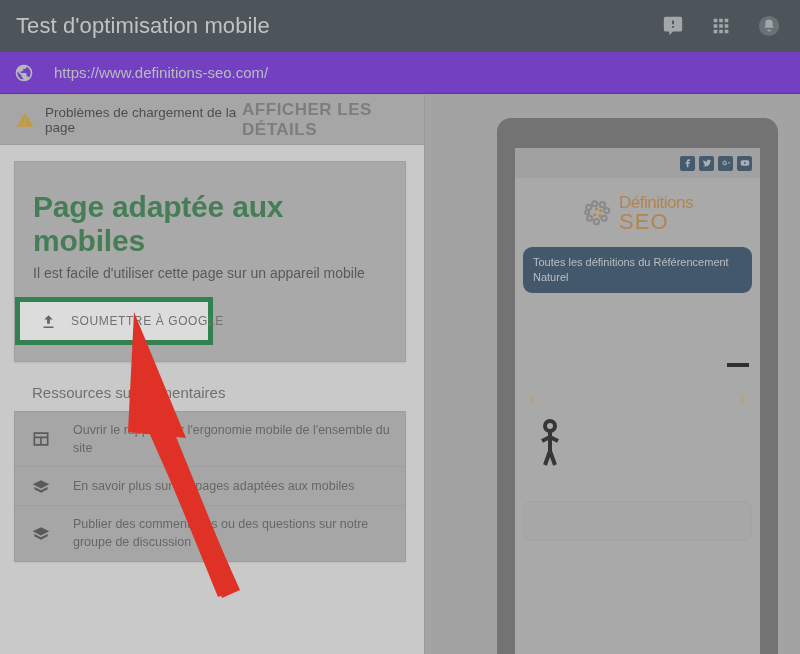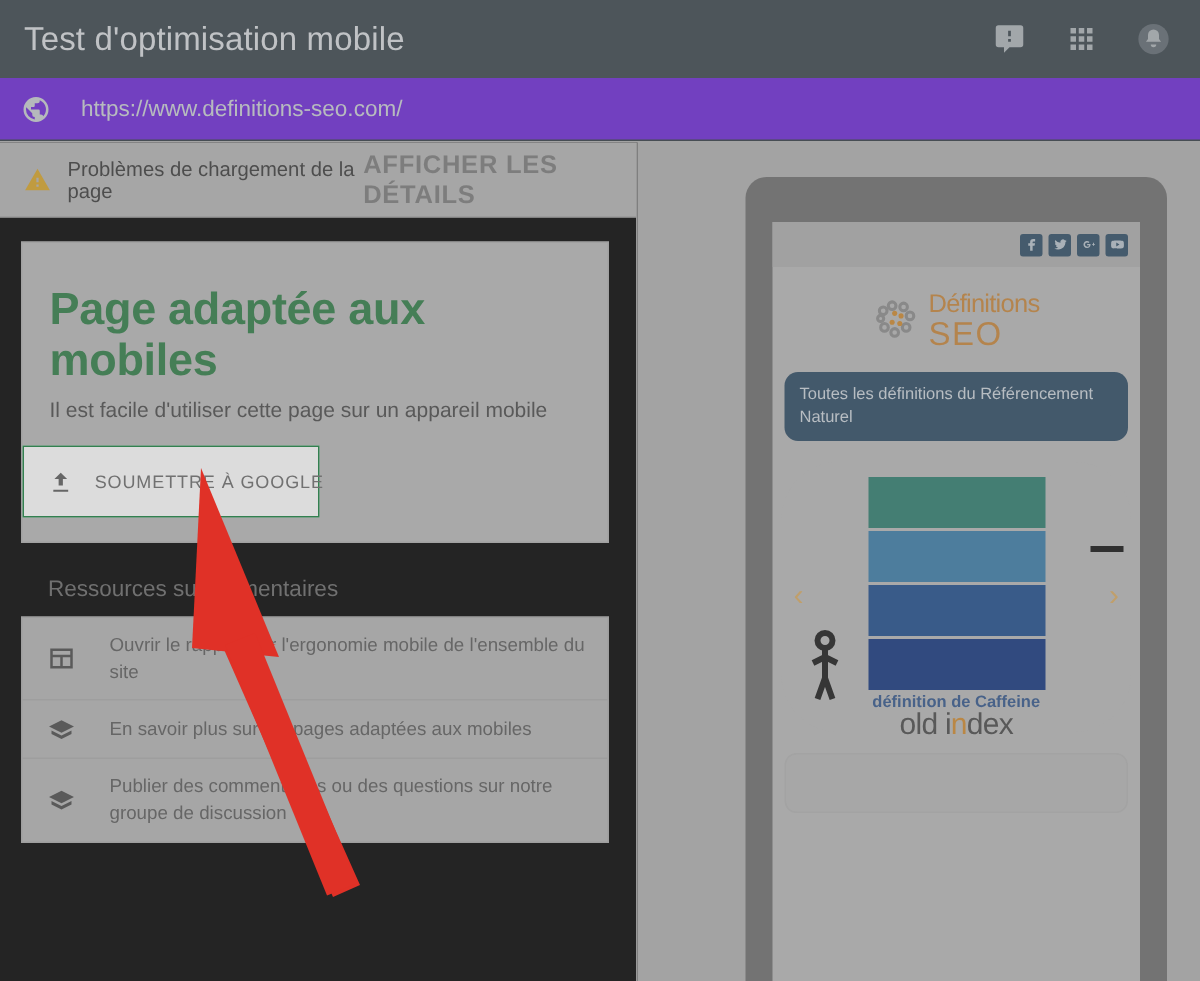--- a/index.html
+++ b/index.html
@@ -32,21 +32,21 @@
     background: #6d28d9; display: flex; align-items: center;
     border-bottom: 1px solid #313b43;
   }
   .globe { width: 20px; height: 20px; margin-left: 14px; flex: none; }
   .globe svg { display:block; width:100%; height:100%; fill:#c9cfd3; }
   .url-text { color: #ccd2d6; font-size: 15px; margin-left: 20px; }
 
   
   .left-panel {
     position: absolute; left: 0; top: 95px; width: 425px; height: 559px;
-    background: #000000; border-right: 1px solid #a3a3a3;
+    background: #e5e5e5; border-right: 1px solid #a3a3a3;
   }
   .warnbar {
     height: 50px; display: flex; align-items: center; padding-left: 16px;
     border-bottom: 1px solid #a5a5a5; background: #b4b4b4;
   }
   .warn-icon { width: 18px; height: 18px; flex: none; }
   .warn-icon svg { display:block; width:100%; height:100%; fill:#d9a528; }
   .warn-text { font-size: 13.5px; color: #3a3a3a; margin-left: 11px; }
   .warn-link {
     font-size: 17px; color: #7c7c7c; margin-left: 2px; letter-spacing: .5px;
@@ -59,23 +59,23 @@
     box-shadow: 0 1px 2px rgba(0,0,0,.10);
   }
   .tested-on { font-size: 12.5px; color: #6f6f6f; }
   .verdict {
     font-size: 30px; color: #2f7d46; font-weight: bold; margin-top: 10px;
     letter-spacing: -.2px;
   }
   .verdict-sub { font-size: 14px; color: #4a4a4a; margin-top: 7px; }
   .submit-btn {
     margin: 16px -18px 0 -18px; width: calc(100% + 36px);
-    background: #ffffff; border: 1px solid #15803d;
+    background: #ffffff; border: 5px solid #15803d;
     height: 48px; display: flex; align-items: center; padding-left: 20px;
-    cursor: pointer; max-width: 198px; justify-content: center;
+    cursor: pointer; max-width: 198px;
   }
   .upload-icon { width: 17px; height: 17px; flex: none; }
   .upload-icon svg { display:block; width:100%; height:100%; fill:#5c5c5c; }
   .submit-label {
     font-size: 12px; color: #6b6b6b; margin-left: 14px;
     letter-spacing: .6px; text-transform: uppercase; white-space: nowrap;
   }
   .card-tail { height: 16px; }
 
   .res-title {
@@ -332,28 +332,20 @@
         <div class="carousel">
           <span class="car-arrow left">‹</span>
           <span class="car-arrow right">›</span>
           <span class="dash"></span>
           <span class="stickman">
             <svg viewBox="0 0 26 50">
               <circle cx="13" cy="7" r="5"></circle>
               <path d="M13 12v20M13 18l-8 4M13 18l8 4M13 32l-5 14M13 32l5 14"></path>
             </svg>
           </span>
-          <div class="bands">
-            <div class="band" style="background: rgb(45, 125, 110);"></div>
-            <div class="band" style="background: rgb(58, 124, 168);"></div>
-            <div class="band" style="background: rgb(30, 77, 140);"></div>
-            <div class="band" style="background: rgb(18, 53, 126);"></div>
-            <div class="cap1">définition de Caffeine</div>
-            <div class="cap2"><span>old i</span><span class="dot">n</span><span>dex</span></div>
-          </div>
         </div>
 
         <div class="foot-box"></div>
       </div>
     </div>
   </div>
 
   <div class="dim"></div>
 
   <svg class="arrow-svg" viewBox="0 0 800 654">

